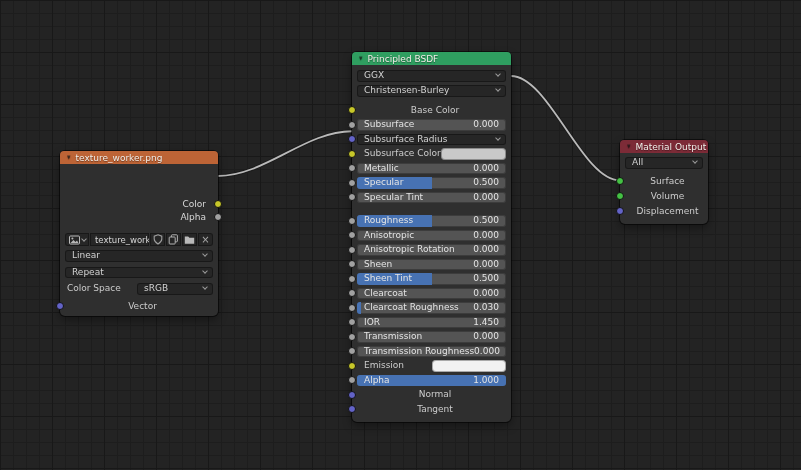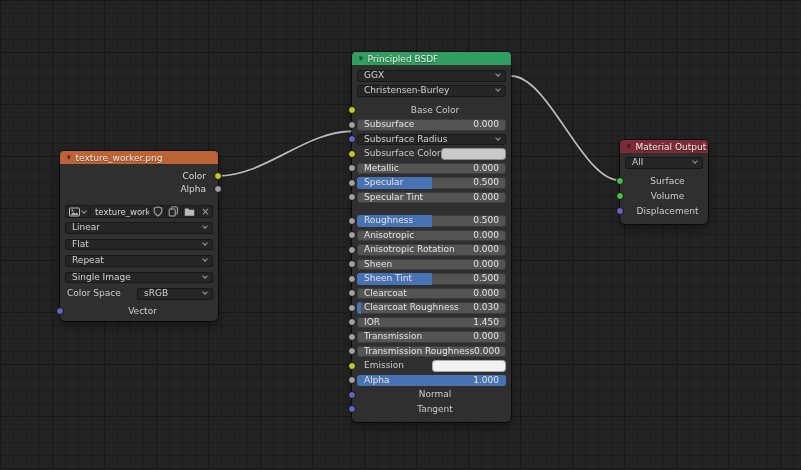--- a/index.html
+++ b/index.html
@@ -108,21 +108,21 @@
       <path d="M218 176 C264.9 176, 305.1 131.25, 352 131.25" fill="none" stroke="#b9b9b9" stroke-width="1.8" stroke-linecap="round"></path>
       <path d="M511 76 C549.15 76, 581.85 180.5, 620 180.5" fill="none" stroke="#1b1b1b" stroke-width="3.6" stroke-linecap="round"></path>
       <path d="M511 76 C549.15 76, 581.85 180.5, 620 180.5" fill="none" stroke="#b9b9b9" stroke-width="1.8" stroke-linecap="round"></path>
     </svg>
 
   <div class="node" id="node-tex">
     <div class="nheader" id="hdr-tex" style="background: rgb(189, 100, 54);">
       <span class="tri">▾</span>
       <span>texture_worker.png</span>
     </div>
-    <div class="nbody" id="body-tex" style="padding-top: 6px;">
+    <div class="nbody" id="body-tex" style="padding-top: 6px; margin-top: 28px;">
         <div class="row out-row" style="height: 12px; line-height: 12px; margin-bottom: 1px;"><span>Color</span><span class="socket outp" style="background: rgb(199, 199, 41);"></span></div>
         <div class="row out-row" style="height: 12px; line-height: 12px; margin-bottom: 10px;"><span>Alpha</span><span class="socket outp" style="background: rgb(161, 161, 161);"></span></div>
         <div class="imgrow" style="margin-bottom: 4px;">
           <div class="btn browse">
             <span>
               <svg class="icn" width="11" height="10" viewBox="0 0 11 10">
                 <rect x="0.5" y="1" width="10" height="8" rx="1" fill="none" stroke="#b9b9b9"></rect>
                 <circle cx="3.4" cy="3.6" r="1" fill="#b9b9b9"></circle>
                 <path d="M1.5 8 L4.5 5 L6.5 7 L8 5.5 L9.5 8 Z" fill="#b9b9b9"></path>
               </svg>
@@ -157,33 +157,21 @@
           </div>
         </div>
         <div class="row widget" style="height: 11.5px; line-height: 11.5px; margin-bottom: 5px;">
           <div class="dropdown">
             <span>Linear</span>
             <span class="chev"></span>
           </div>
         </div>
         <div class="row widget" style="height: 11.5px; line-height: 11.5px; margin-bottom: 5px;">
           <div class="dropdown">
-            <span>Flat</span>
-            <span class="chev"></span>
-          </div>
-        </div>
-        <div class="row widget" style="height: 11.5px; line-height: 11.5px; margin-bottom: 5px;">
-          <div class="dropdown">
             <span>Repeat</span>
-            <span class="chev"></span>
-          </div>
-        </div>
-        <div class="row widget" style="height: 11.5px; line-height: 11.5px; margin-bottom: 5px;">
-          <div class="dropdown">
-            <span>Single Image</span>
             <span class="chev"></span>
           </div>
         </div>
         <div class="row widget cs-row" style="height: 11.5px; line-height: 11.5px; margin-bottom: 5px;">
           <span class="lbl">Color Space</span>
           <div class="dropdown">
             <span>sRGB</span>
             <span class="chev"></span>
           </div>
         </div>

